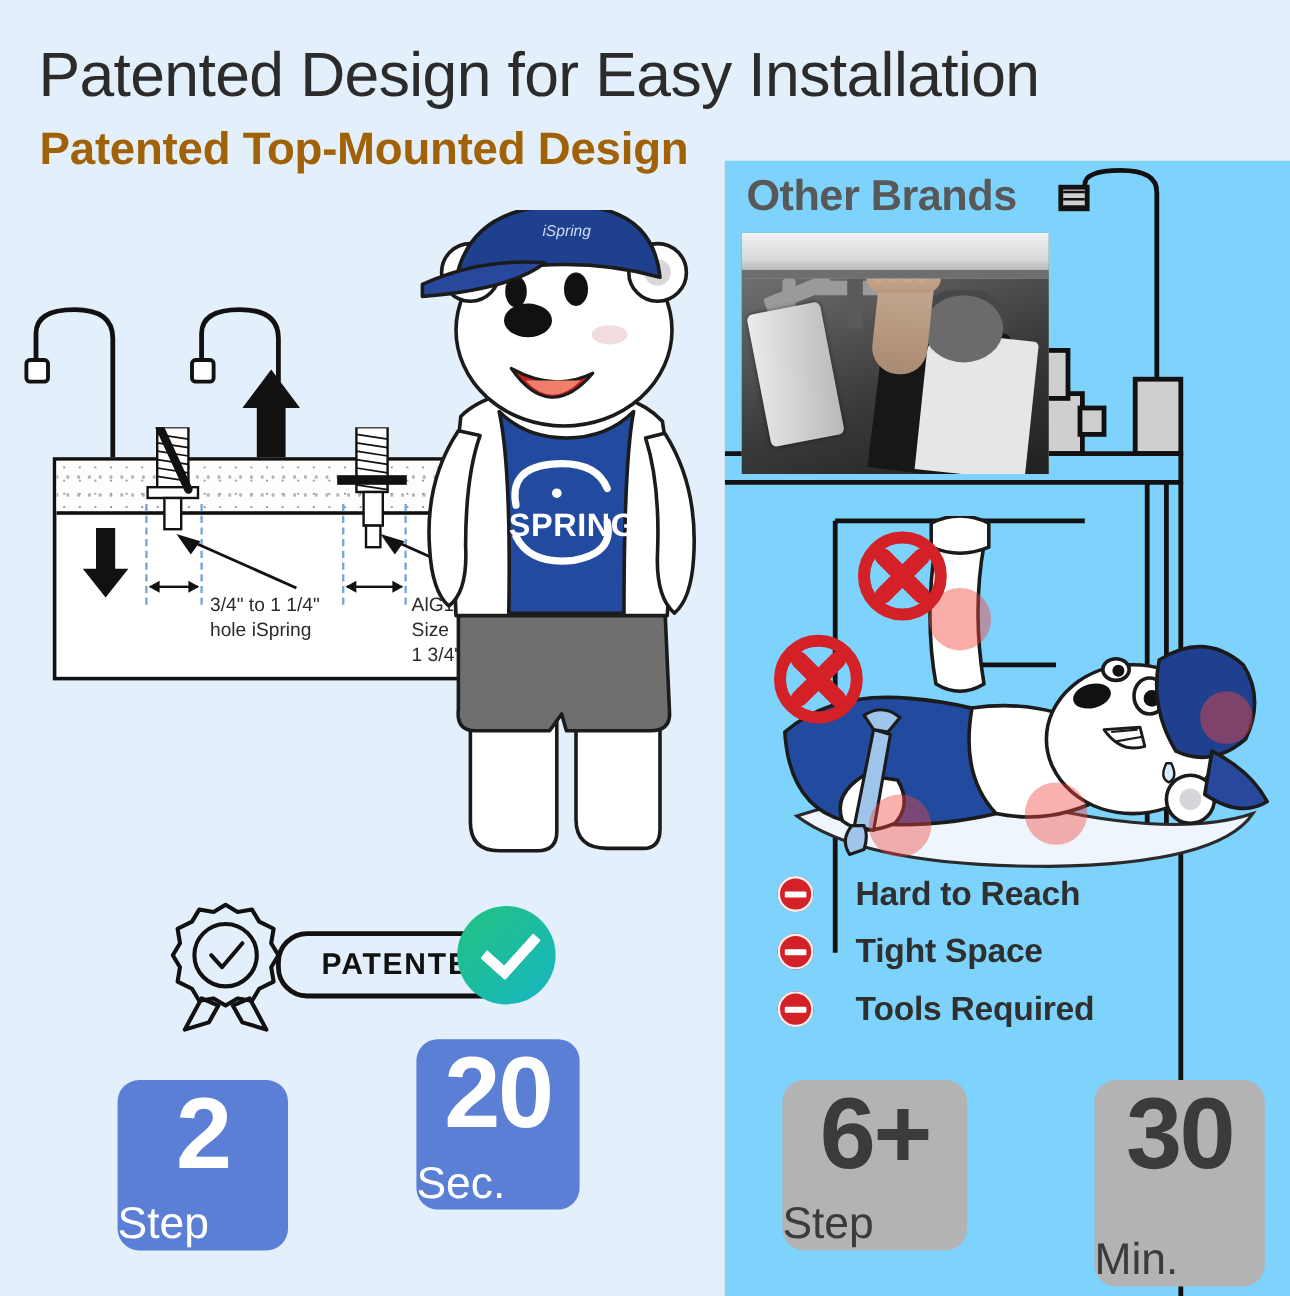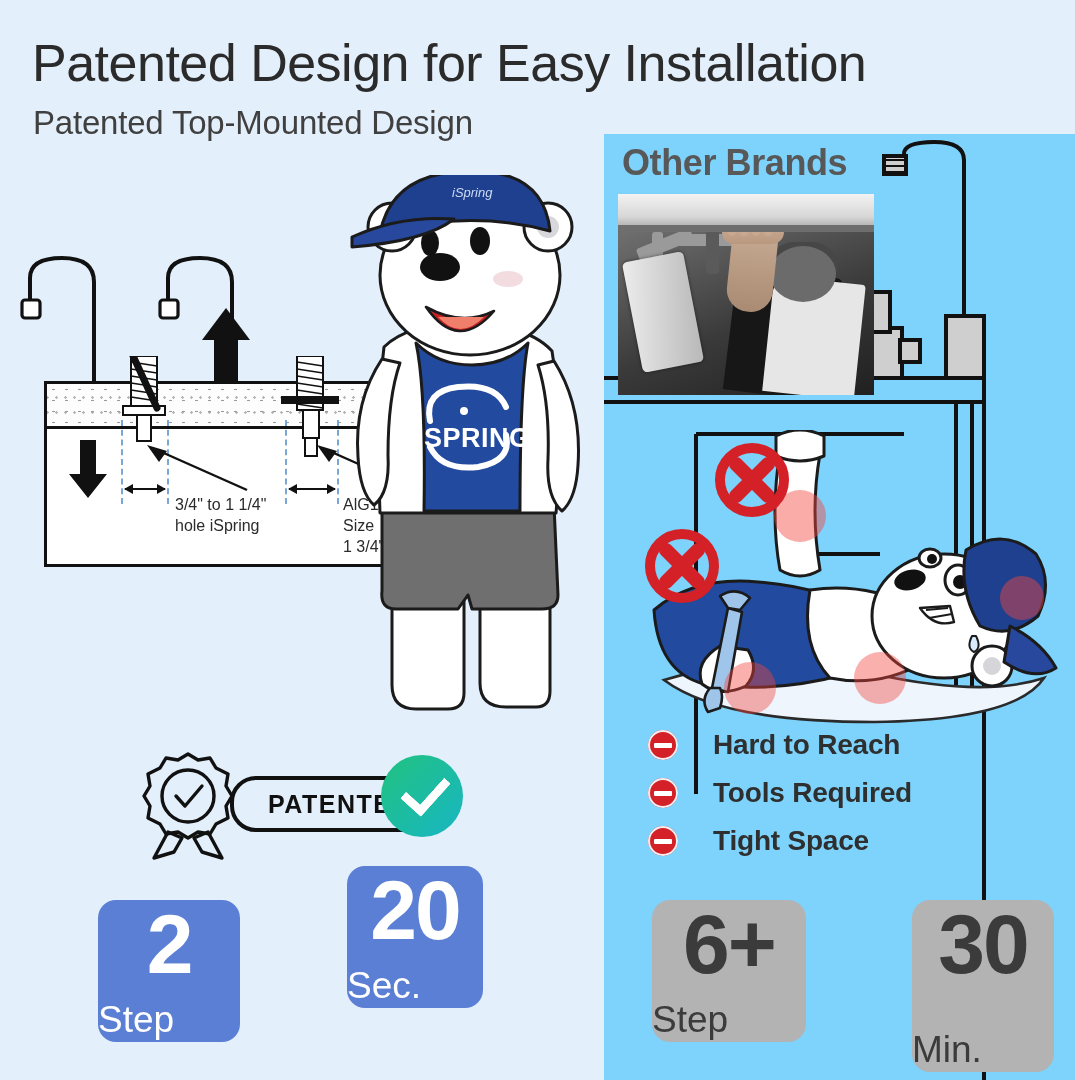--- a/index.html
+++ b/index.html
@@ -11,21 +11,21 @@
   .stage{position:absolute;inset:0;width:1075px;height:1080px;}
 
   
   .title{
     position:absolute;left:32px;top:36px;width:1030px;
     font-size:52px;font-weight:normal;color:#2b2b2b;letter-spacing:-0.5px;
     line-height:1.04;white-space:nowrap;
   }
   .subtitle{
     position:absolute;left:33px;top:104px;
-    font-size:33px;color:#404040;font-weight:normal;letter-spacing:-0.2px;
+    font-size:38px;color:#a16207;font-weight:bold;letter-spacing:-0.2px;
   }
 
   
   .grey-panel{
     position:absolute;left:604px;top:134px;width:471px;height:946px;
     background:#7dd3fc;
   }
   .grey-panel-title{
     position:absolute;left:18px;top:8px;
     font-size:36px;font-weight:bold;color:#585858;letter-spacing:-0.4px;
@@ -403,25 +403,25 @@
       </g>
     </svg>
 
     <div class="complaints">
       <div class="crow">
         <div class="no-icon"></div>
         <span class="lbl">Hard to Reach</span>
       </div>
       <div class="crow">
         <div class="no-icon"></div>
-        <span class="lbl">Tools Required</span>
+        <span class="lbl">Tight Space</span>
       </div>
       <div class="crow">
         <div class="no-icon"></div>
-        <span class="lbl">Tight Space</span>
+        <span class="lbl">Tools Required</span>
       </div>
     </div>
   </div>
 
   <div class="stat grey s3">
     <div class="num">6+</div>
     <div class="unit">Step</div>
   </div>
   <div class="stat grey s4">
     <div class="num">30</div>

